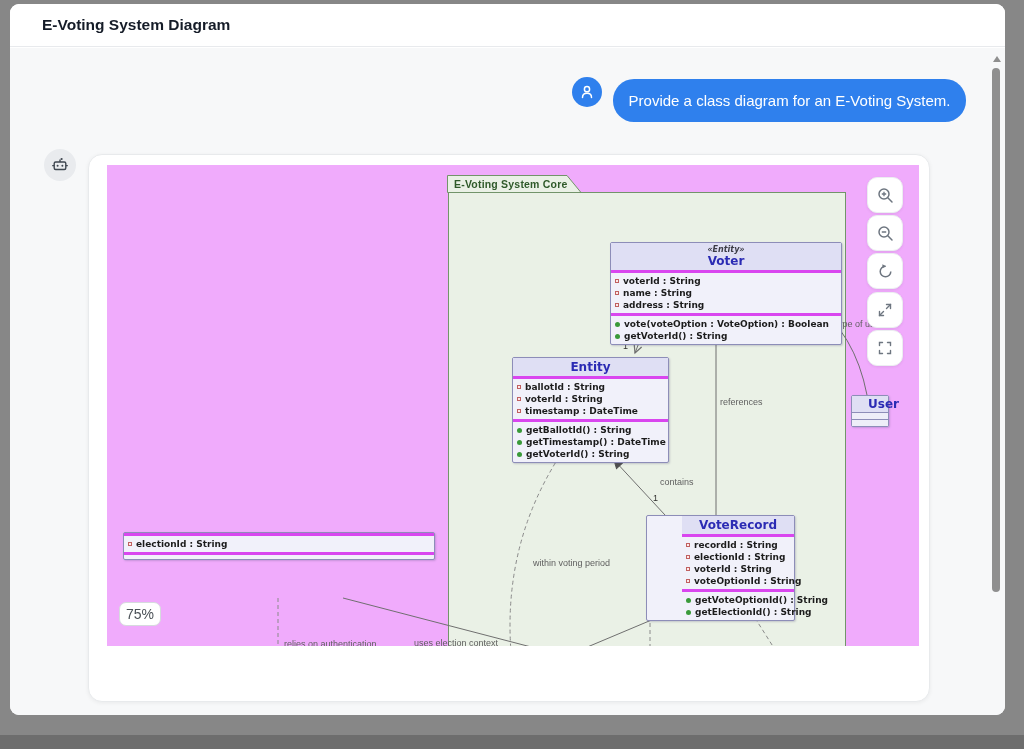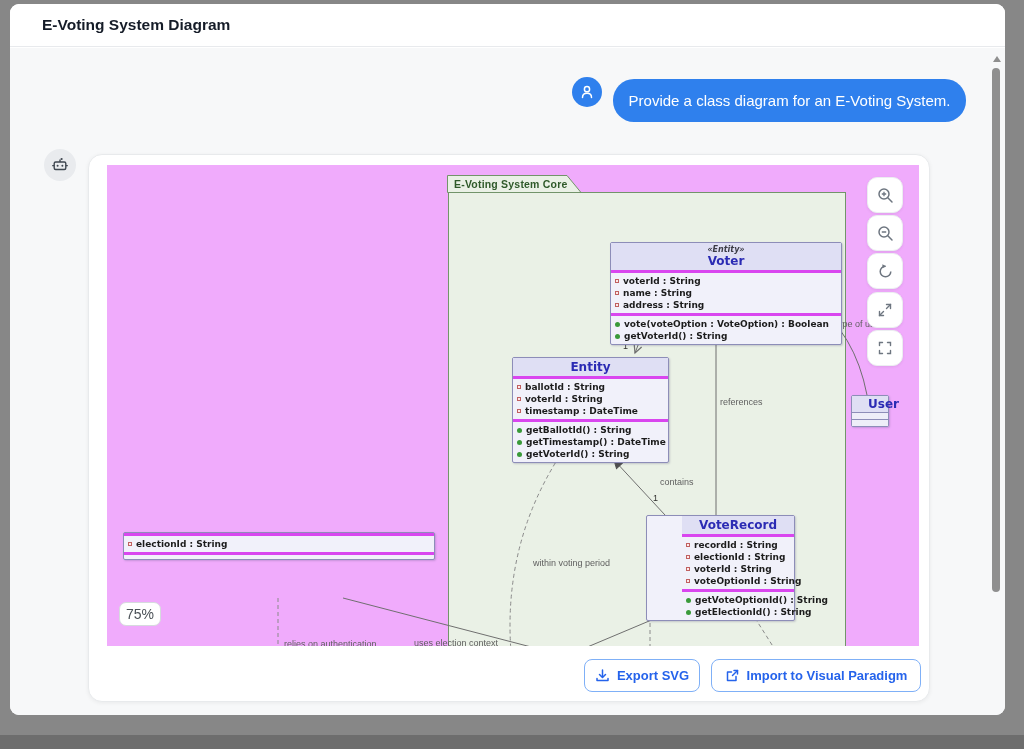--- a/index.html
+++ b/index.html
@@ -311,38 +311,18 @@
               <polyline points="13.5,10.5 13.5,13.5 10.5,13.5"></polyline>
               <polyline points="5.5,13.5 2.5,13.5 2.5,10.5"></polyline>
             </svg>
         </span>
       </div>
 
       <div class="zoom-badge">
         <span>75%</span>
       </div>
 
-      <div class="act-btn" style="left:495px; width:116px;">
-        <span>
-          <svg class="icon-svg" width="15" height="15" viewBox="0 0 15 15" stroke="#2563eb" stroke-width="1.5" fill="none" stroke-linecap="round" stroke-linejoin="round">
-              <line x1="7.5" y1="2" x2="7.5" y2="9"></line>
-              <polyline points="4.5,6.5 7.5,9.5 10.5,6.5"></polyline>
-              <path d="M2 10.5 V12.5 H13 V10.5"></path>
-            </svg>
-        </span>
-        <span>Export SVG</span>
-      </div>
-      <div class="act-btn" style="left:622px; width:210px;">
-        <span>
-          <svg class="icon-svg" width="15" height="15" viewBox="0 0 15 15" stroke="#2563eb" stroke-width="1.5" fill="none" stroke-linecap="round" stroke-linejoin="round">
-              <path d="M11 8.5 V12.5 H2.5 V4 H6.5"></path>
-              <polyline points="9,2.5 12.5,2.5 12.5,6"></polyline>
-              <line x1="12.5" y1="2.5" x2="7.5" y2="7.5"></line>
-            </svg>
-        </span>
-        <span>Import to Visual Paradigm</span>
-      </div>
 
     </div>
   </div>
 </div>
 
 <div class="bottom-strip"></div>
 
 </body></html>

